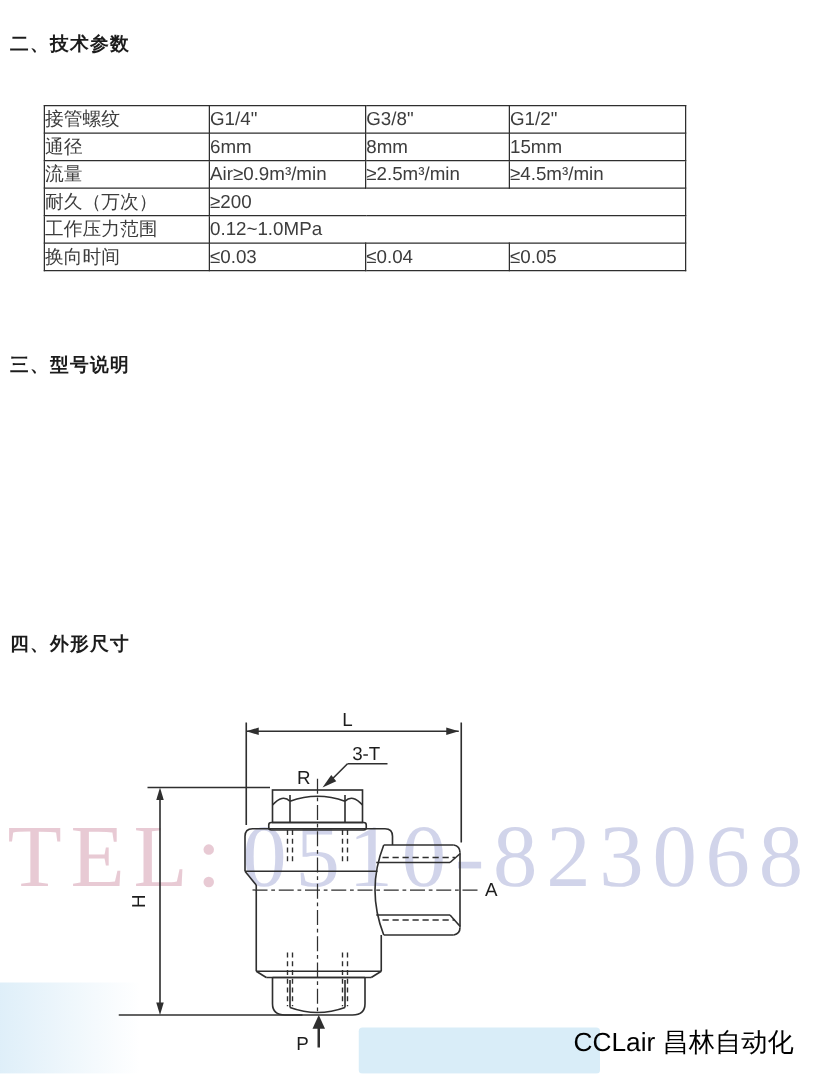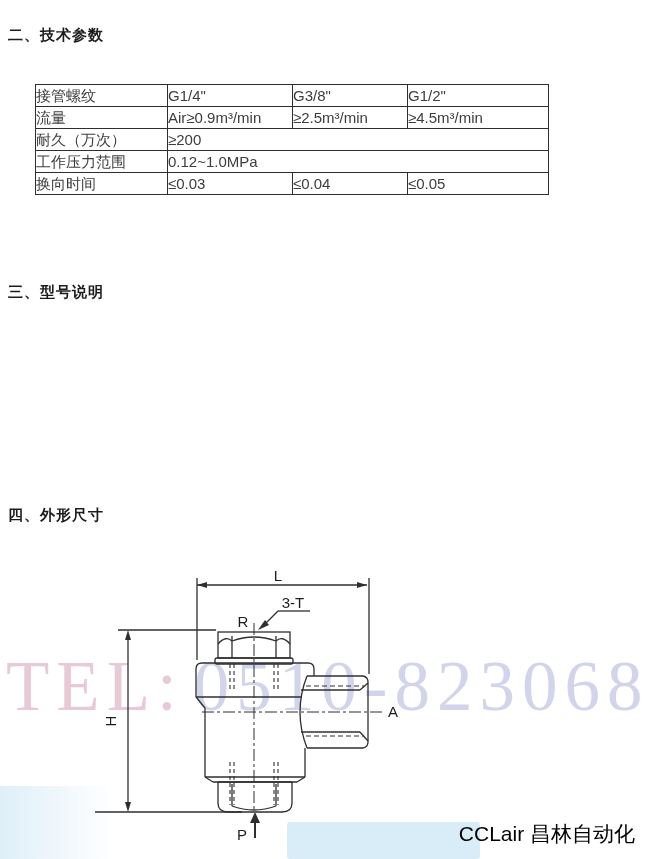--- a/index.html
+++ b/index.html
@@ -68,20 +68,26 @@
         <col class="c2">
         <col class="c3">
         <col class="c4">
       </colgroup>
     <tbody>
         <tr>
       <td>接管螺纹</td>
       <td>G1/4"</td>
       <td>G3/8"</td>
       <td>G1/2"</td>
+    </tr>
+    <tr>
+      <td>通径</td>
+      <td>6mm</td>
+      <td>8mm</td>
+      <td>15mm</td>
     </tr>
     <tr>
       <td>流量</td>
       <td>Air≥0.9m³/min</td>
       <td>≥2.5m³/min</td>
       <td>≥4.5m³/min</td>
     </tr>
     <tr>
       <td>耐久（万次）</td>
       <td colspan="3">≥200</td>

